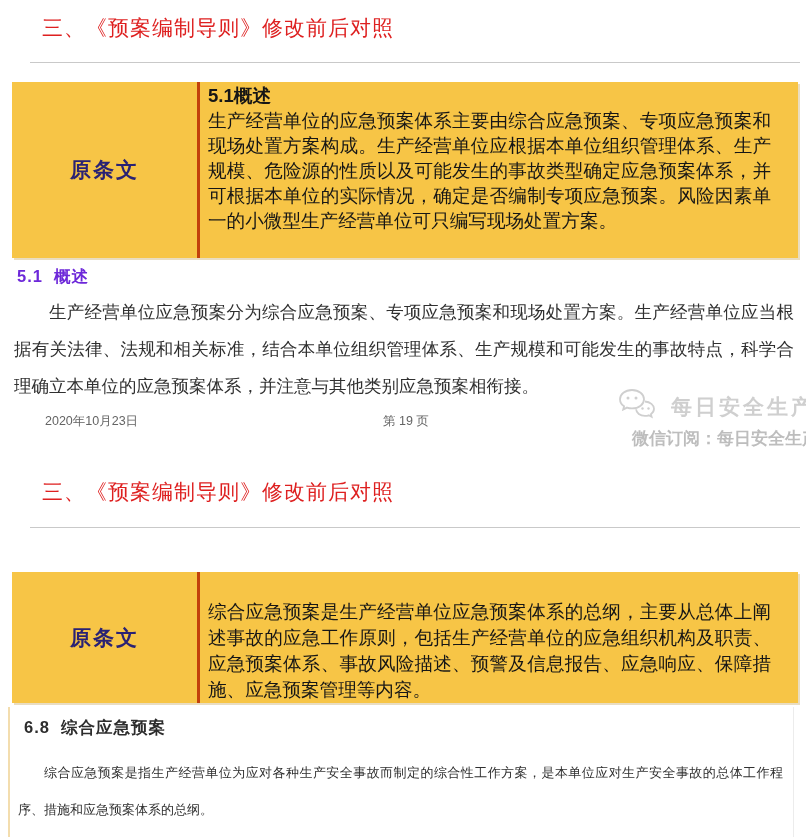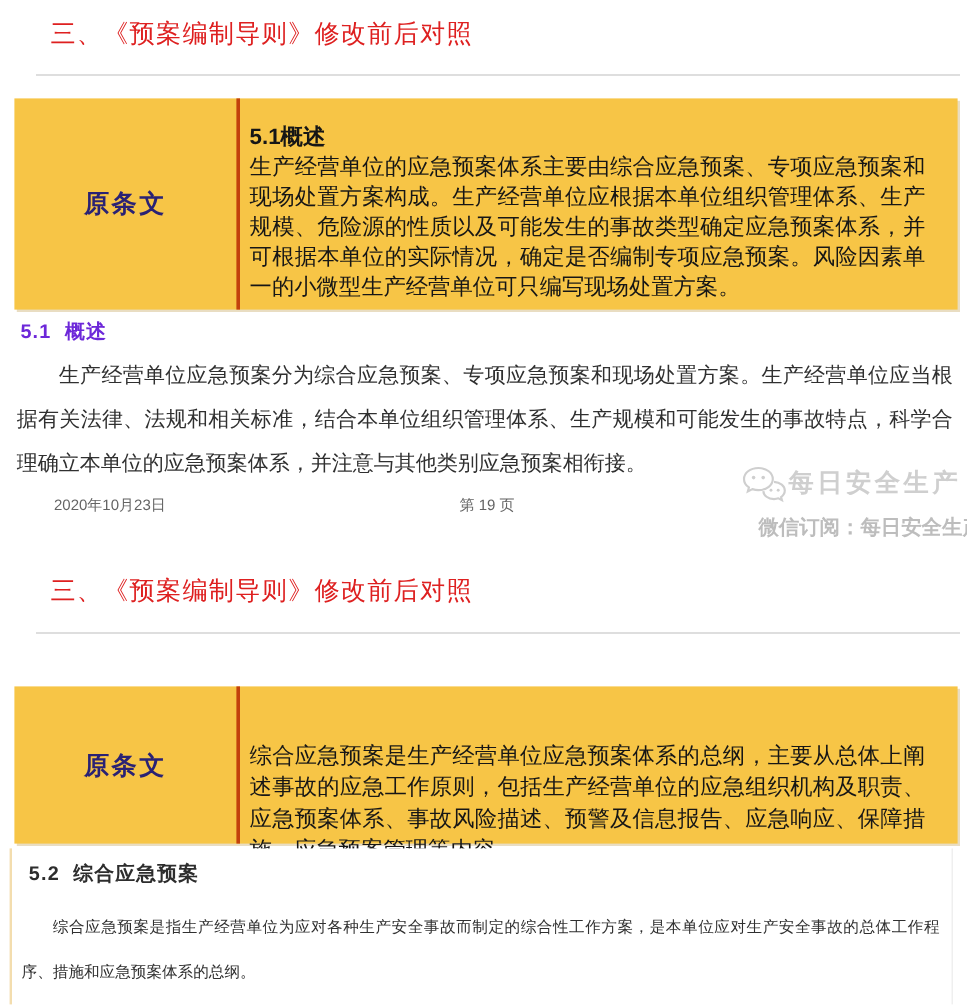--- a/index.html
+++ b/index.html
@@ -38,21 +38,21 @@
 
   .label-cell {
     width:188px; flex:0 0 188px;
     border-right:3px solid #c2410c;
     display:flex; align-items:center; justify-content:center;
     font-size:21px; font-weight:bold; color:#2a2274;
     letter-spacing:2px;
   }
   .content-cell {
     flex:1; padding:1px 27px 0 8px;
-    color:#161616; text-align:justify;margin-top:18px;
+    color:#161616; text-align:justify;
   }
   .slide-1 .content-cell { font-size:18.6px; line-height:25px; }
   .slide-2 .content-cell { font-size:18.6px; line-height:26px; }
   .box-heading { font-weight:bold; }
 
   .sec-heading {
     position:absolute;
     font-size:16.5px; font-weight:600; color:#6d28d9;
     white-space:pre; letter-spacing:1px;
   }
@@ -69,21 +69,21 @@
   .footer-date {
     position:absolute; left:45px; top:413px;
     font-size:12.5px; color:#646464;
   }
   .footer-page {
     position:absolute; left:383px; top:413px;
     font-size:12.5px; color:#646464;
   }
 
   .watermark { position:absolute; top:388px; left:618px; width:182px; }
-  .wm-row { display:flex; gap:1px; }
+  .wm-row { display:flex; align-items:center; gap:15px; }
   .wm-name {
     font-size:21px; color:#cfcfcf; letter-spacing:3px;
     font-weight:bold; white-space:nowrap;
   }
   .wm-sub {
     margin-top:1px; margin-left:14px;
     font-size:17px; font-weight:bold; color:#bdbdbd;
     white-space:nowrap;
   }
 
@@ -147,16 +147,16 @@
 <section class="slide slide-2">
   <h1 class="slide-title">三、《预案编制导则》修改前后对照</h1>
   <div class="title-rule"></div>
 
   <div class="compare-box">
     <div class="label-cell">原条文</div>
     <div class="content-cell"><br><span>综合应急预案是生产经营单位应急预案体系的总纲，主要从总体上阐述事故的应急工作原则，包括生产经营单位的应急组织机构及职责、应急预案体系、事故风险描述、预警及信息报告、应急响应、保障措施、应急预案管理等内容。</span></div>
   </div>
 
   <div class="section-box">
-    <div class="sec-heading2">5.2  综合应急预案</div>
+    <div class="sec-heading2">6.8  综合应急预案</div>
     <p class="sec-body2">综合应急预案是指生产经营单位为应对各种生产安全事故而制定的综合性工作方案，是本单位应对生产安全事故的总体工作程序、措施和应急预案体系的总纲。</p>
   </div>
 </section>
 
 </body></html>

